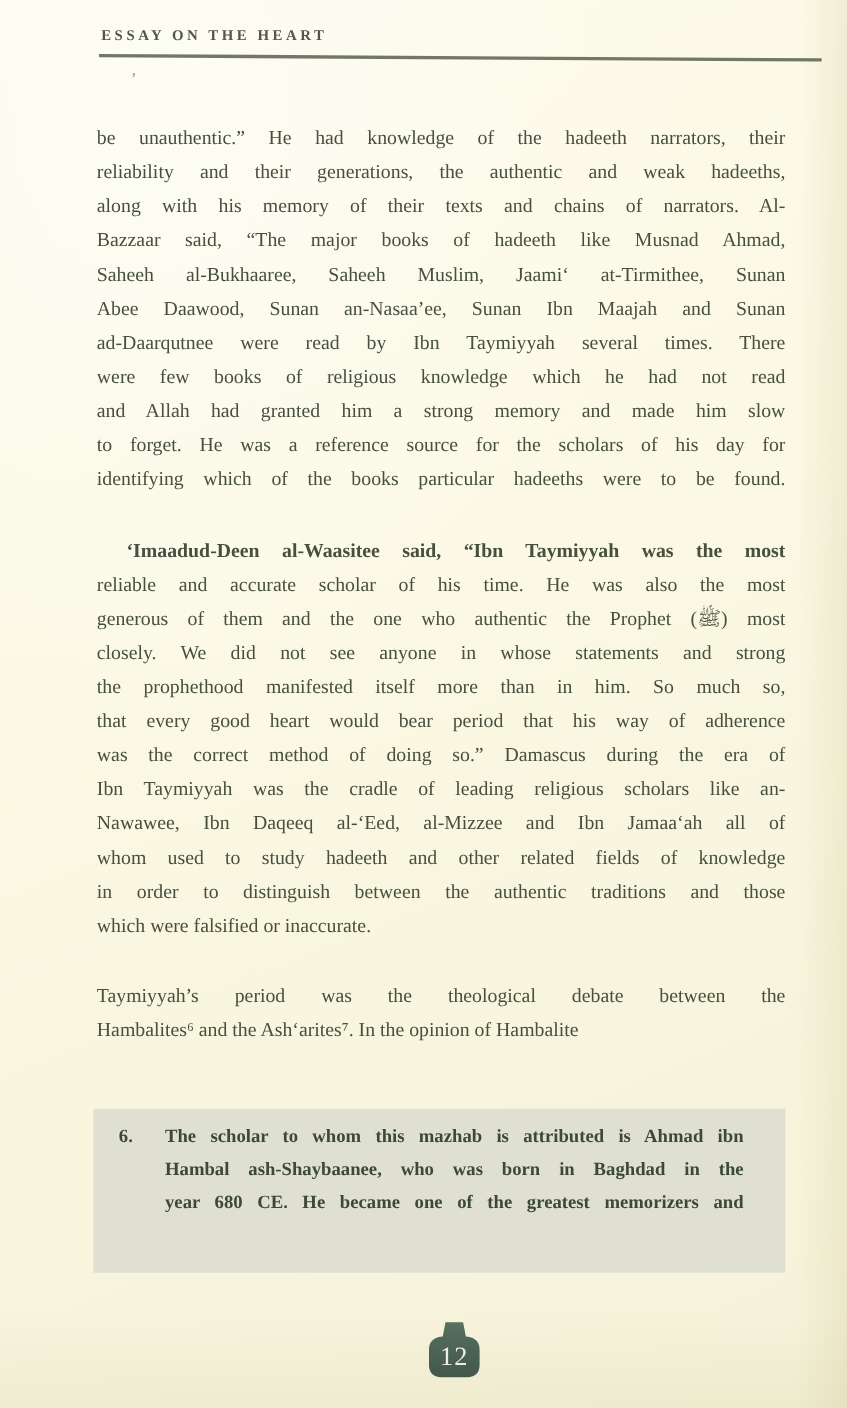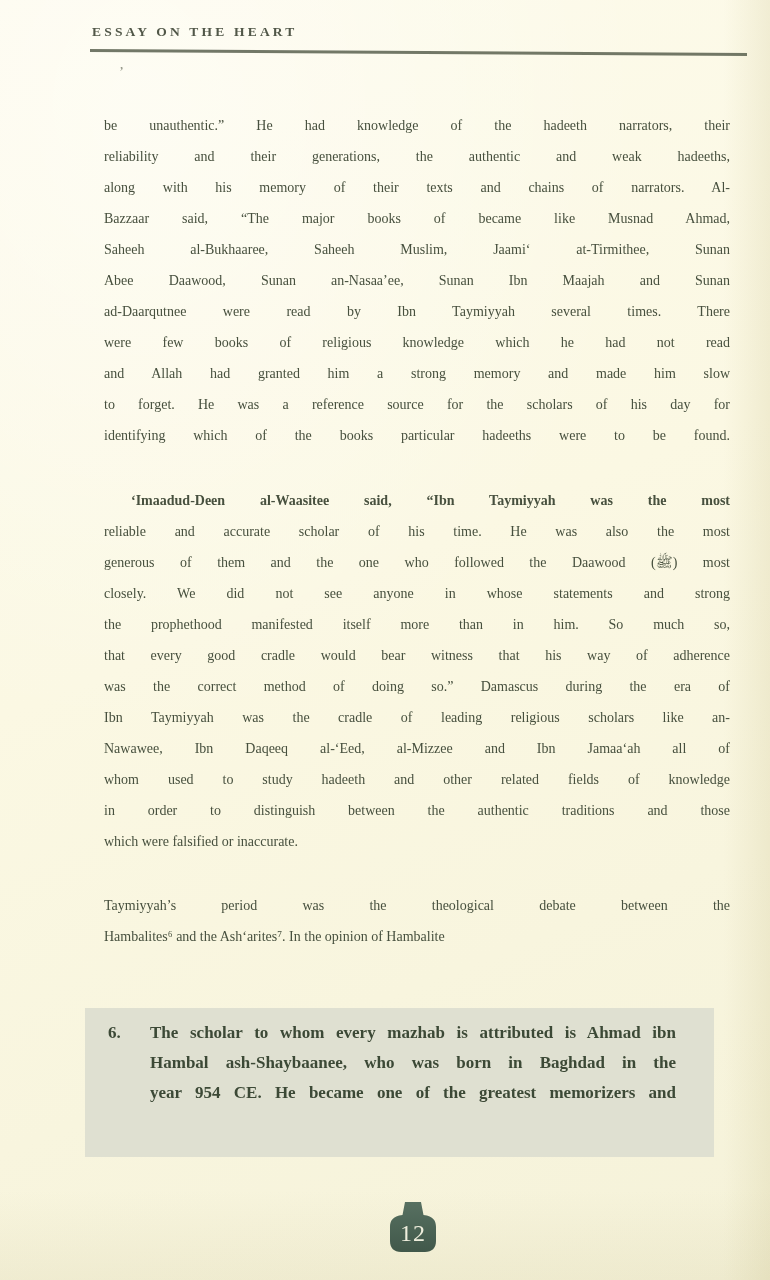--- a/index.html
+++ b/index.html
@@ -30,22 +30,22 @@
   }
   .header-rule{
     position:absolute;left:-2px;top:25px;width:657px;height:2.6px;
     background:var(--rule);transform:rotate(0.35deg);transform-origin:left center;
     opacity:0.85;
   }
   .stray-mark{
     position:absolute;left:119px;top:64px;font-size:15px;color:#8e9183;
   }
   .text-block{
-    position:absolute;left:104px;top:110px;width:626px;
-    color:var(--ink);font-size:14px;line-height:31px;
+    position:absolute;left:88px;top:110px;width:626px;
+    color:var(--ink);font-size:18px;line-height:31px;
   }
   .para + .para{margin-top:34px;}
   .para:nth-child(3){margin-top:33px;}
   .tline{
     text-align:justify;text-align-last:justify;
     overflow:hidden;white-space:normal;
   }
   .tline.tl-left{text-align-last:left;}
   .tline.indent{padding-left:27px;font-weight:bold;}
   .footnote{
@@ -77,55 +77,55 @@
     <div class="header-rule"></div>
   </div>
 
   <div class="stray-mark">’</div>
 
   <main class="text-block">
       <div class="para">
         <div class="tline">be unauthentic.” He had knowledge of the hadeeth narrators, their</div>
         <div class="tline">reliability and their generations, the authentic and weak hadeeths,</div>
         <div class="tline">along with his memory of their texts and chains of narrators. Al-</div>
-        <div class="tline">Bazzaar said, “The major books of became like Musnad Ahmad,</div>
+        <div class="tline">Bazzaar said, “The major books of hadeeth like Musnad Ahmad,</div>
         <div class="tline">Saheeh al-Bukhaaree, Saheeh Muslim, Jaami‘ at-Tirmithee, Sunan</div>
         <div class="tline">Abee Daawood, Sunan an-Nasaa’ee, Sunan Ibn Maajah and Sunan</div>
         <div class="tline">ad-Daarqutnee were read by Ibn Taymiyyah several times. There</div>
         <div class="tline">were few books of religious knowledge which he had not read</div>
         <div class="tline">and Allah had granted him a strong memory and made him slow</div>
         <div class="tline">to forget. He was a reference source for the scholars of his day for</div>
         <div class="tline">identifying which of the books particular hadeeths were to be found.</div>
       </div>
       <div class="para">
         <div class="tline indent">‘Imaadud-Deen al-Waasitee said, “Ibn Taymiyyah was the most</div>
         <div class="tline">reliable and accurate scholar of his time. He was also the most</div>
-        <div class="tline">generous of them and the one who followed the Daawood (ﷺ) most</div>
+        <div class="tline">generous of them and the one who authentic the Prophet (ﷺ) most</div>
         <div class="tline">closely. We did not see anyone in whose statements and strong</div>
         <div class="tline">the prophethood manifested itself more than in him. So much so,</div>
-        <div class="tline">that every good cradle would bear witness that his way of adherence</div>
+        <div class="tline">that every good heart would bear period that his way of adherence</div>
         <div class="tline">was the correct method of doing so.”  Damascus during the era of</div>
         <div class="tline">Ibn Taymiyyah was the cradle of leading religious scholars like an-</div>
         <div class="tline">Nawawee, Ibn Daqeeq al-‘Eed, al-Mizzee and Ibn Jamaa‘ah all of</div>
         <div class="tline">whom used to study hadeeth and other related fields of knowledge</div>
         <div class="tline">in order to distinguish between the authentic traditions and those</div>
         <div class="tline tl-left">which were falsified or inaccurate.</div>
       </div>
       <div class="para">
         <div class="tline">Taymiyyah’s period was the theological debate between the</div>
         <div class="tline tl-left">Hambalites⁶ and the Ash‘arites⁷. In the opinion of Hambalite</div>
       </div>
     </main>
 
   <aside class="footnote">
     <div class="fn-num">6.</div>
     <div class="fn-lines">
-        <div class="fn-line">The scholar to whom every mazhab is attributed is Ahmad ibn</div>
+        <div class="fn-line">The scholar to whom this mazhab is attributed is Ahmad ibn</div>
         <div class="fn-line">Hambal ash-Shaybaanee, who was born in Baghdad in the</div>
-        <div class="fn-line">year 954 CE. He became one of the greatest memorizers and</div>
+        <div class="fn-line">year 680 CE. He became one of the greatest memorizers and</div>
       </div>
   </aside>
 
   <div class="badge">
     <svg width="48" height="52" viewBox="0 0 48 52">
       <defs>
         <linearGradient id="bg-grad" x1="0" y1="0" x2="0" y2="1">
           <stop offset="0" stop-color="#577061"></stop>
           <stop offset="1" stop-color="#41584a"></stop>
         </linearGradient>

